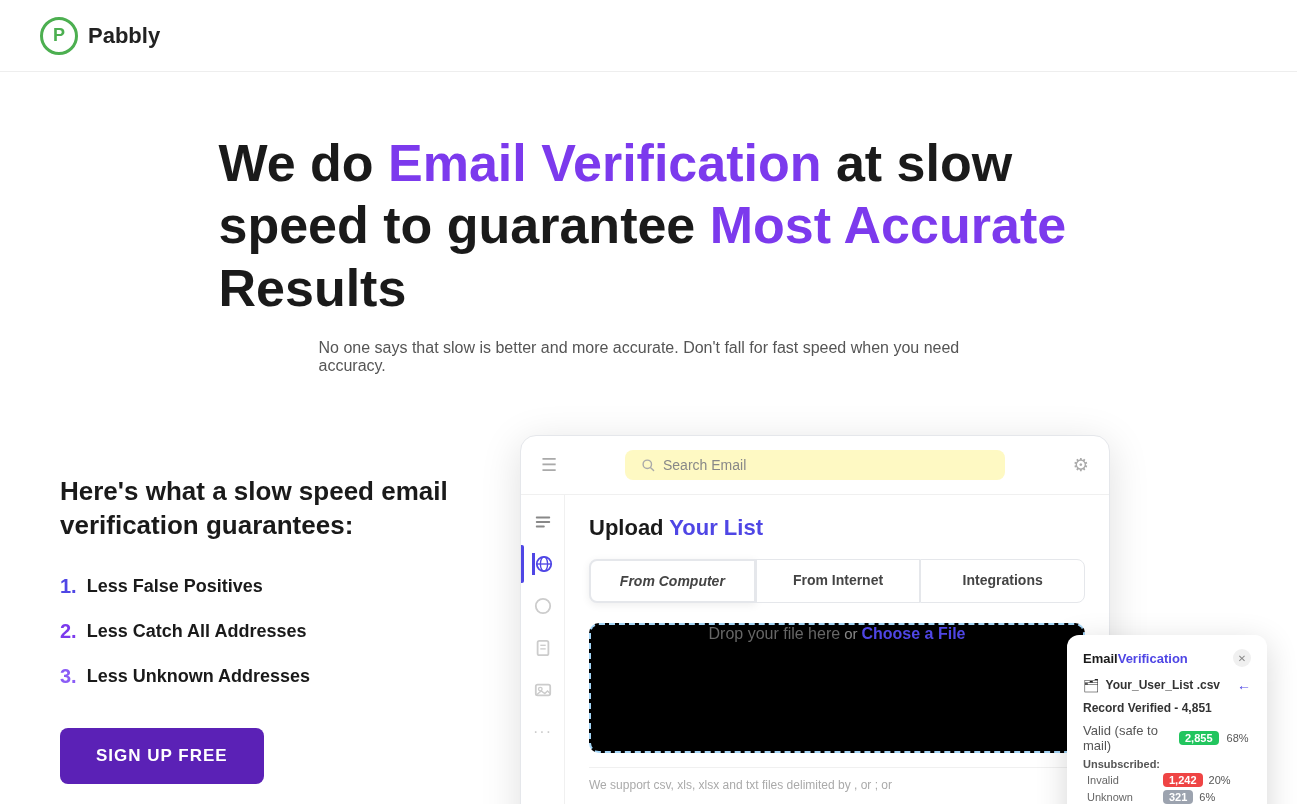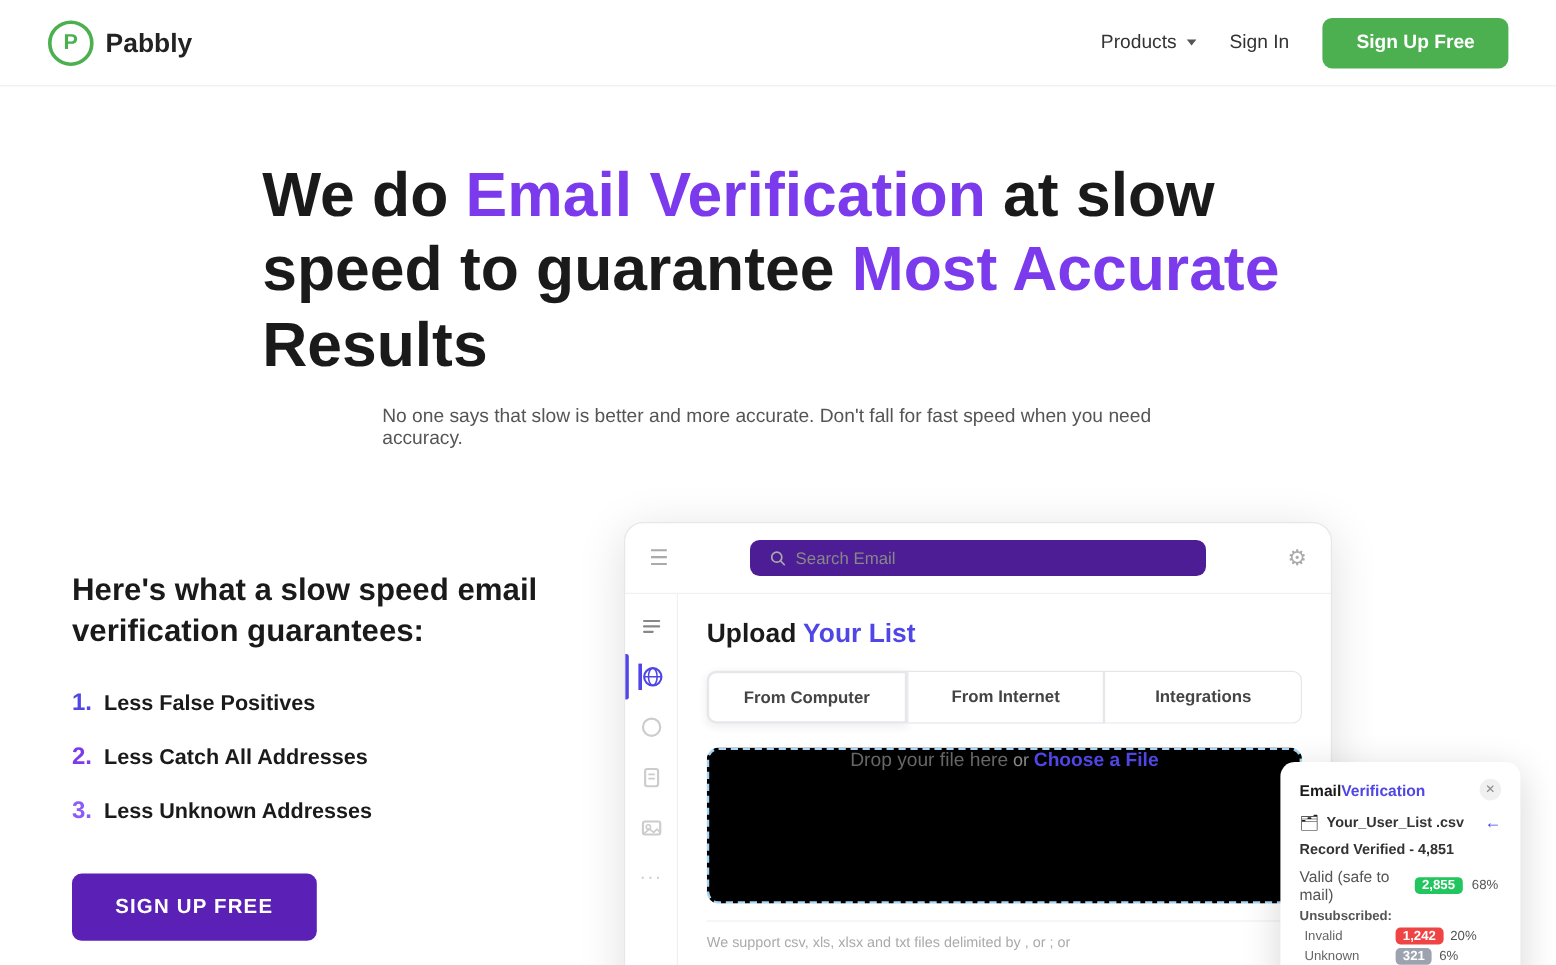--- a/index.html
+++ b/index.html
@@ -62,21 +62,21 @@
       border: 1px solid #e5e7eb;
     }
 
     
     .app-topbar {
       display: flex; align-items: center; justify-content: space-between;
       padding: 14px 20px; border-bottom: 1px solid #f0f0f0;
     }
     .app-search {
       display: flex; align-items: center; gap: 8px;
-      background: #4c1d95; border-radius: 8px; padding: 7px 16px; flex: 1; max-width: 380px;
+      background: #fef9c3; border-radius: 8px; padding: 7px 16px; flex: 1; max-width: 380px;
       font-size: 14px; color: #888;
     }
 
     
     .app-body { display: flex; min-height: 390px; }
 
     
     .app-sidebar {
       width: 44px; background: #fff; border-right: 1px solid #f0f0f0;
       display: flex; flex-direction: column; align-items: center; padding: 16px 0; gap: 20px;
@@ -88,21 +88,21 @@
     .app-main { flex: 1; padding: 20px 24px; }
 
     .upload-title { font-size: 22px; font-weight: 800; color: #1a1a1a; margin-bottom: 18px; }
     .upload-title .blue { color: #4f46e5; }
 
     .upload-tabs { display: flex; gap: 0; margin-bottom: 20px; }
     .upload-tab {
       flex: 1; text-align: center; padding: 12px 0; font-size: 14px; font-weight: 600;
       border: 1px solid #e5e7eb; background: #fff; color: #444; cursor: pointer;
     }
-    .upload-tab:first-child { border-radius: 8px 0 0 8px; }
+    .upload-tab:first-child { border-radius: 8px 0 0 8px; font-style: italic; }
     .upload-tab:last-child { border-radius: 0 8px 8px 0; }
     .upload-tab.active { background: #fff; border: 2px solid #e5e7eb; box-shadow: 0 2px 8px rgba(0,0,0,0.07); }
 
     .dropzone {
       border: 2px dashed #a5d6f7; border-radius: 10px; background: #000000;
       min-height: 130px; display: flex; flex-direction: row; align-items: flex-start; justify-content: center;
       gap: 4px; margin-bottom: 14px;
     }
     .drop-text { font-size: 16px; color: #666; }
     .drop-or { font-size: 15px; color: #888; }
@@ -146,28 +146,20 @@
     
     .chevron { display: inline-block; width: 0; height: 0; border-left: 4px solid transparent; border-right: 4px solid transparent; border-top: 5px solid #555; margin-left: 2px; vertical-align: middle; }
   </style>
 </head>
 <body>
 
 <nav>
   <div class="nav-logo">
     <div class="nav-logo-circle">P</div>
     <span class="nav-logo-text">Pabbly</span>
-  </div>
-  <div class="nav-right">
-    <div class="nav-products">
-      <span>Products</span>
-      <span class="chevron"></span>
-    </div>
-    <span class="nav-signin">Sign In</span>
-    <button class="nav-signup">Sign Up Free</button>
   </div>
 </nav>
 
 <div class="hero">
   <h1>
     <span>We do </span><span class="purple">Email Verification</span><span> at slow speed to guarantee </span><span class="purple">Most Accurate</span><span> Results</span>
   </h1>
   <p>No one says that slow is better and more accurate. Don't fall for fast speed when you need accuracy.</p>
 </div>
 

